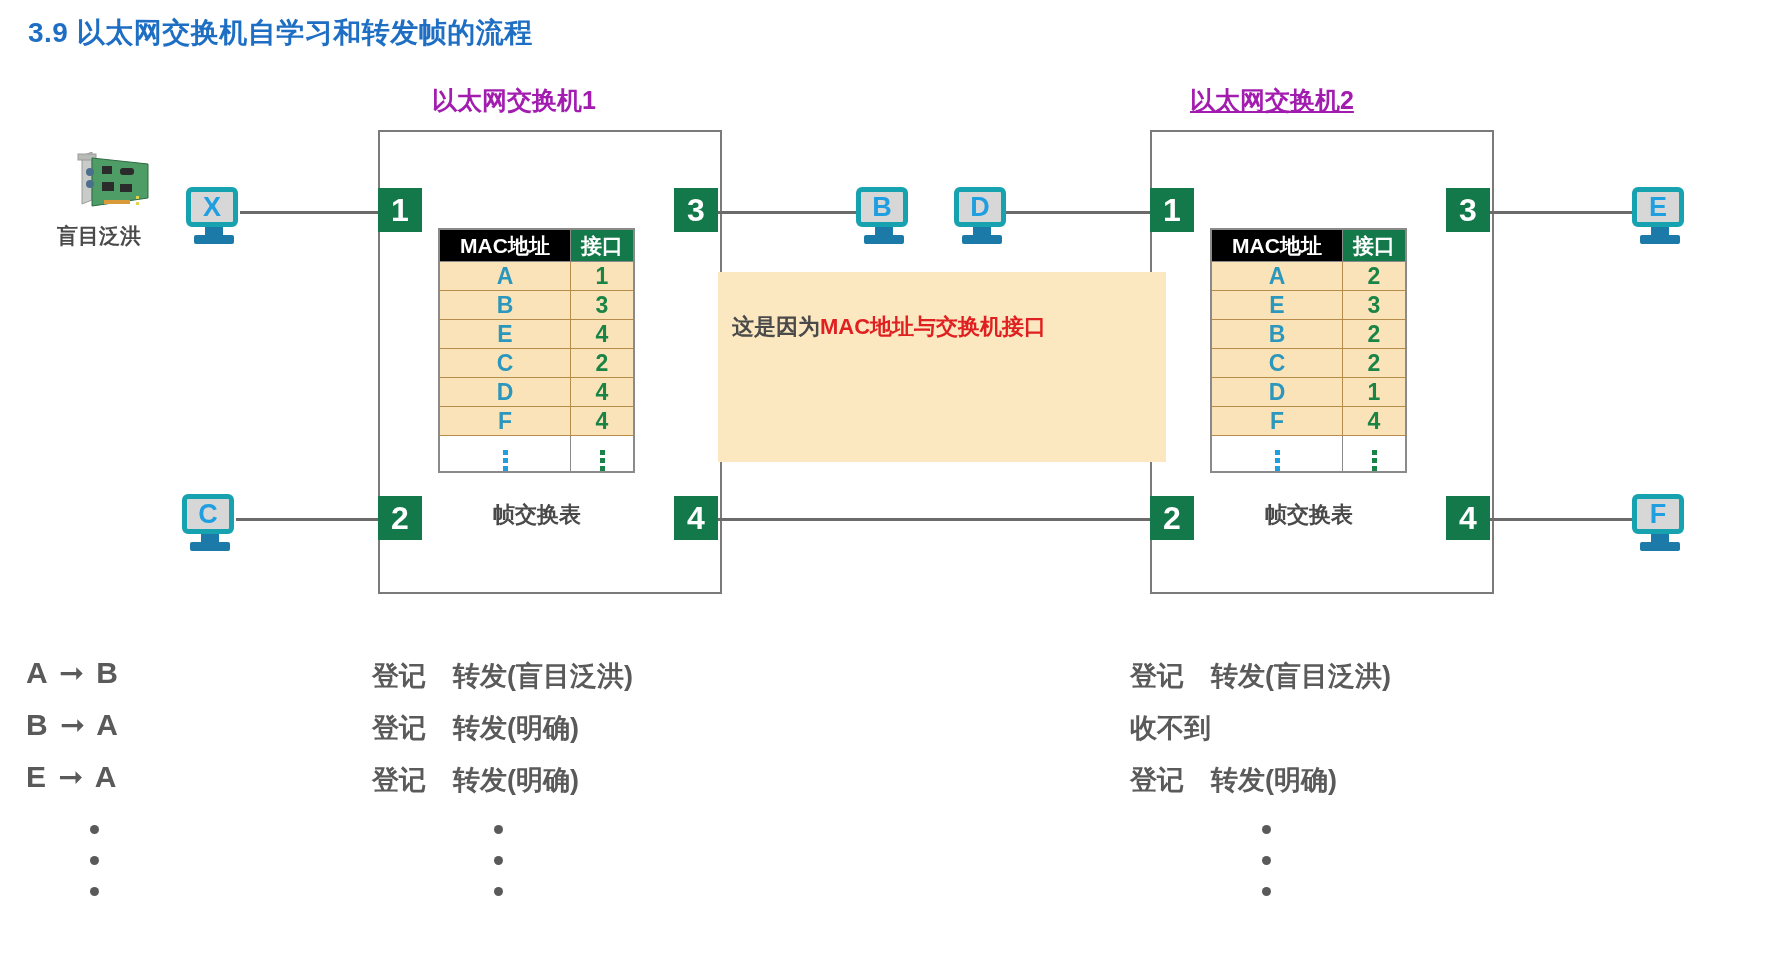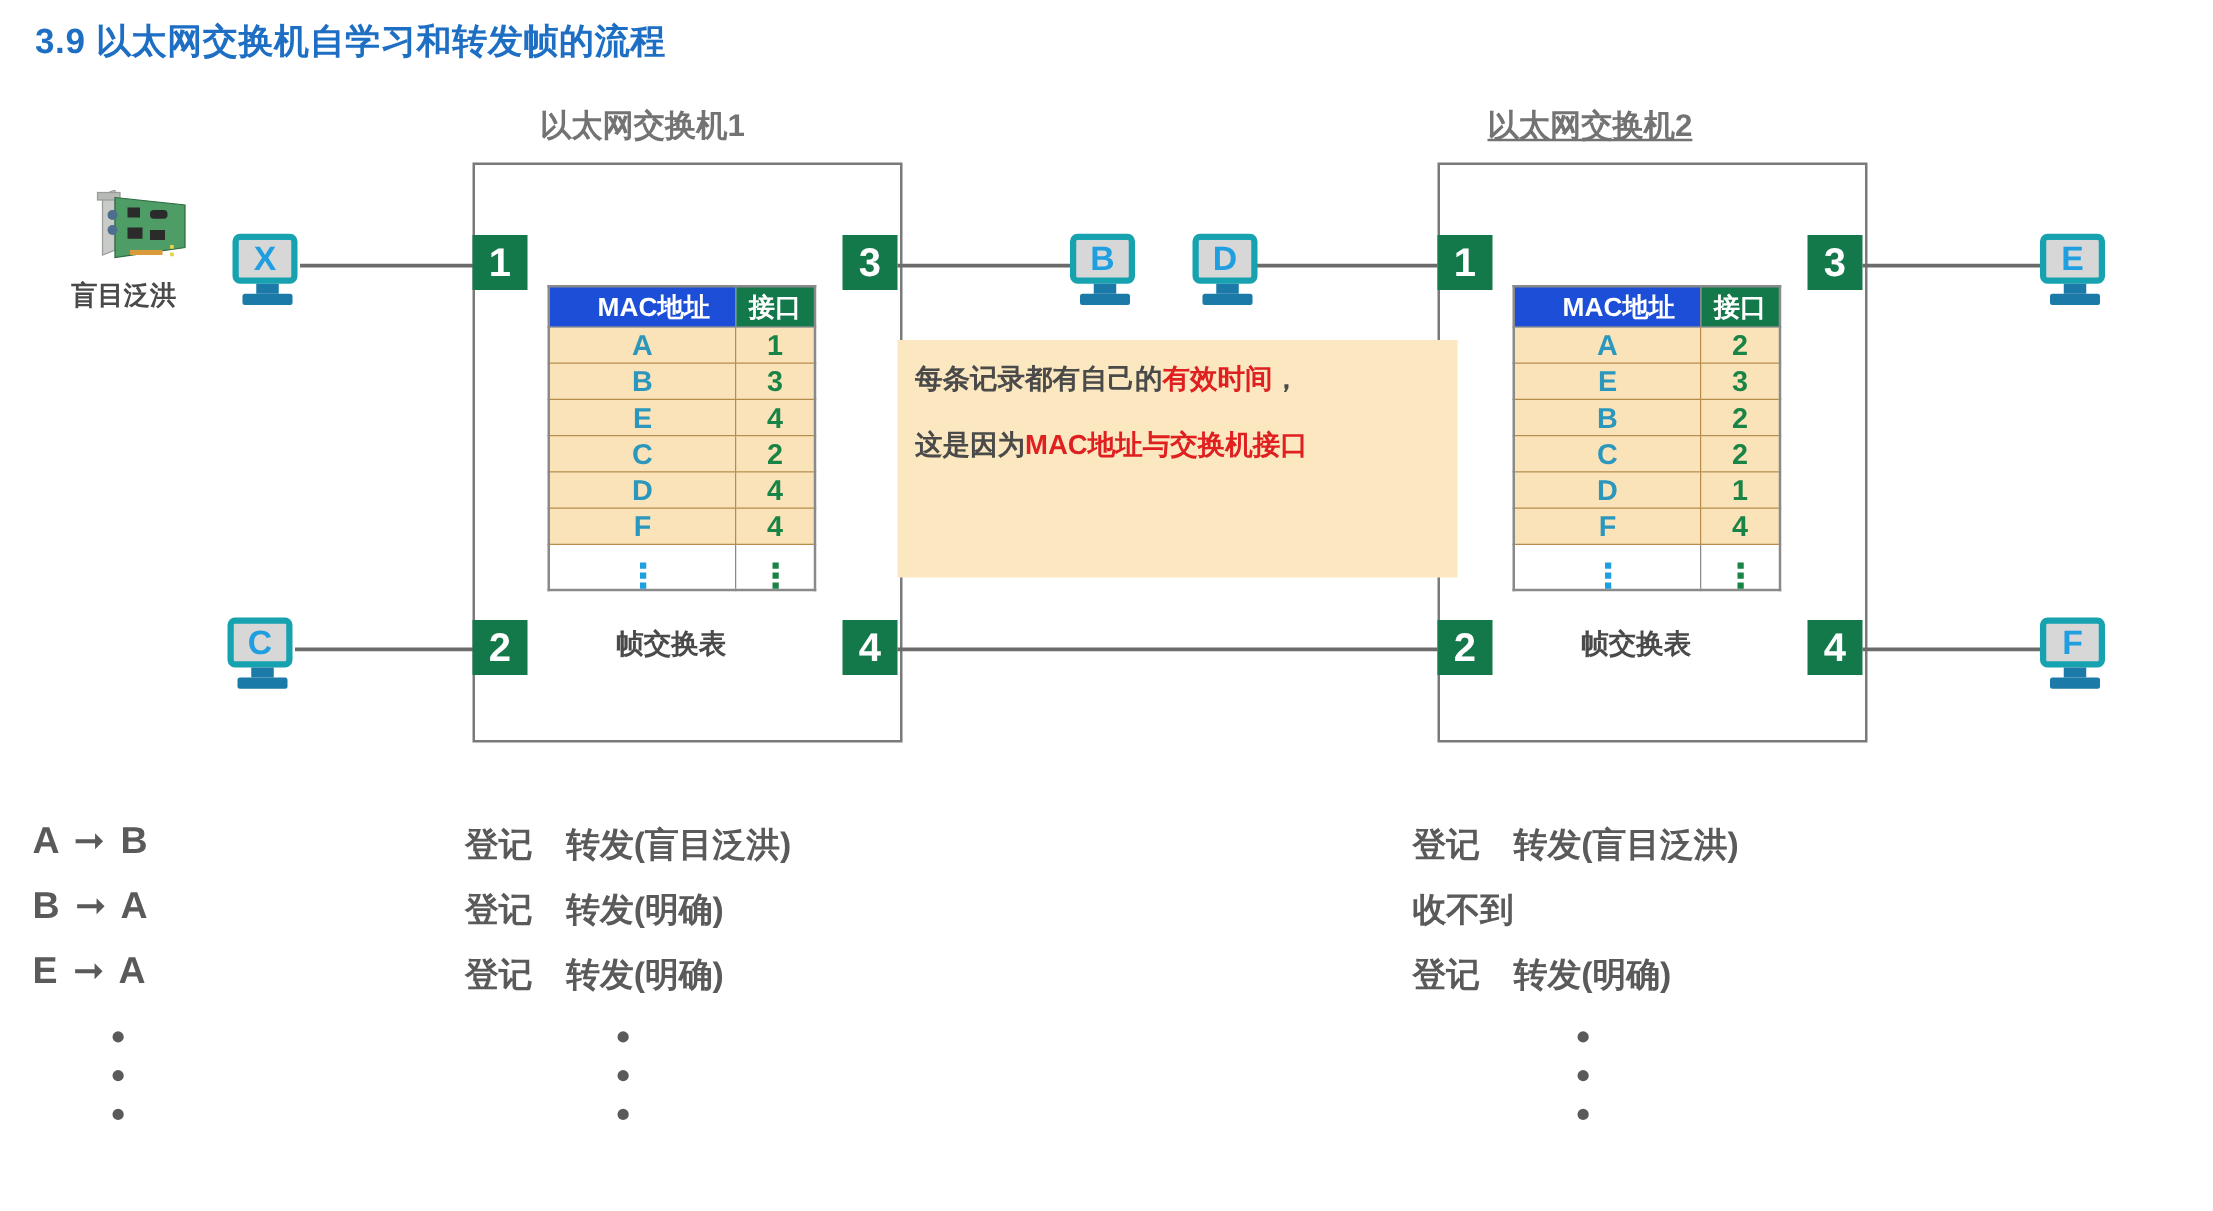--- a/index.html
+++ b/index.html
@@ -23,21 +23,21 @@
     font-weight: bold;
     color: #1e6fc4;
     letter-spacing: 0.5px;
     white-space: nowrap;
   }
 
   
   .switch-caption {
     font-size: 25px;
     font-weight: bold;
-    color: #737373;
+    color: #a21caf;
     white-space: nowrap;
   }
   #switch1-caption { left: 432px; top: 84px; }
   #switch2-caption { left: 1190px; top: 84px; text-decoration: underline; }
 
   
   .switch-box {
     border: 2px solid #7a7a7a;
     background: transparent;
   }
@@ -112,21 +112,21 @@
     table-layout: fixed;
   }
   .mac-table th {
     height: 31px;
     font-size: 21px;
     font-weight: bold;
     color: #ffffff;
     border: 1px solid #8a8a8a;
     padding: 0;
   }
-  .mac-table th.c-mac { background: #1d4ed8; width: 130px; padding-left: 18px; }
+  .mac-table th.c-mac { background: #000000; width: 130px; }
   .mac-table th.c-if  { background: #14794a; width: 62px; }
   .mac-table td {
     height: 28px;
     font-size: 23px;
     font-weight: bold;
     text-align: center;
     background: #fae3b8;
     border: 1px solid #b58c4a;
     padding: 0;
     line-height: 1;
@@ -387,21 +387,20 @@
             <i></i>
             <i></i>
             <i></i>
           </span></td>
     </tr>
   </tbody>
 </table>
 <div class="abs table-caption" style="left:1210px; top:500px; width:198px;">帧交换表</div>
 
 <div class="abs" id="annotation">
-  <div class="line"><span>每条记录都有自己的</span><span class="red">有效时间</span><span>，</span></div>
   <div class="line gap"><span>这是因为</span><span class="red">MAC地址与交换机接口</span></div>
 </div>
 
 <div class="abs flow-label" style="left:26px; top:655px;">A ➞ B</div>
 <div class="abs flow-label" style="left:26px; top:707px;">B ➞ A</div>
 <div class="abs flow-label" style="left:26px; top:759px;">E ➞ A</div>
 
 <div class="abs flow-action" style="left:372px; top:658px;">登记　转发(盲目泛洪)</div>
 <div class="abs flow-action" style="left:372px; top:710px;">登记　转发(明确)</div>
 <div class="abs flow-action" style="left:372px; top:762px;">登记　转发(明确)</div>

